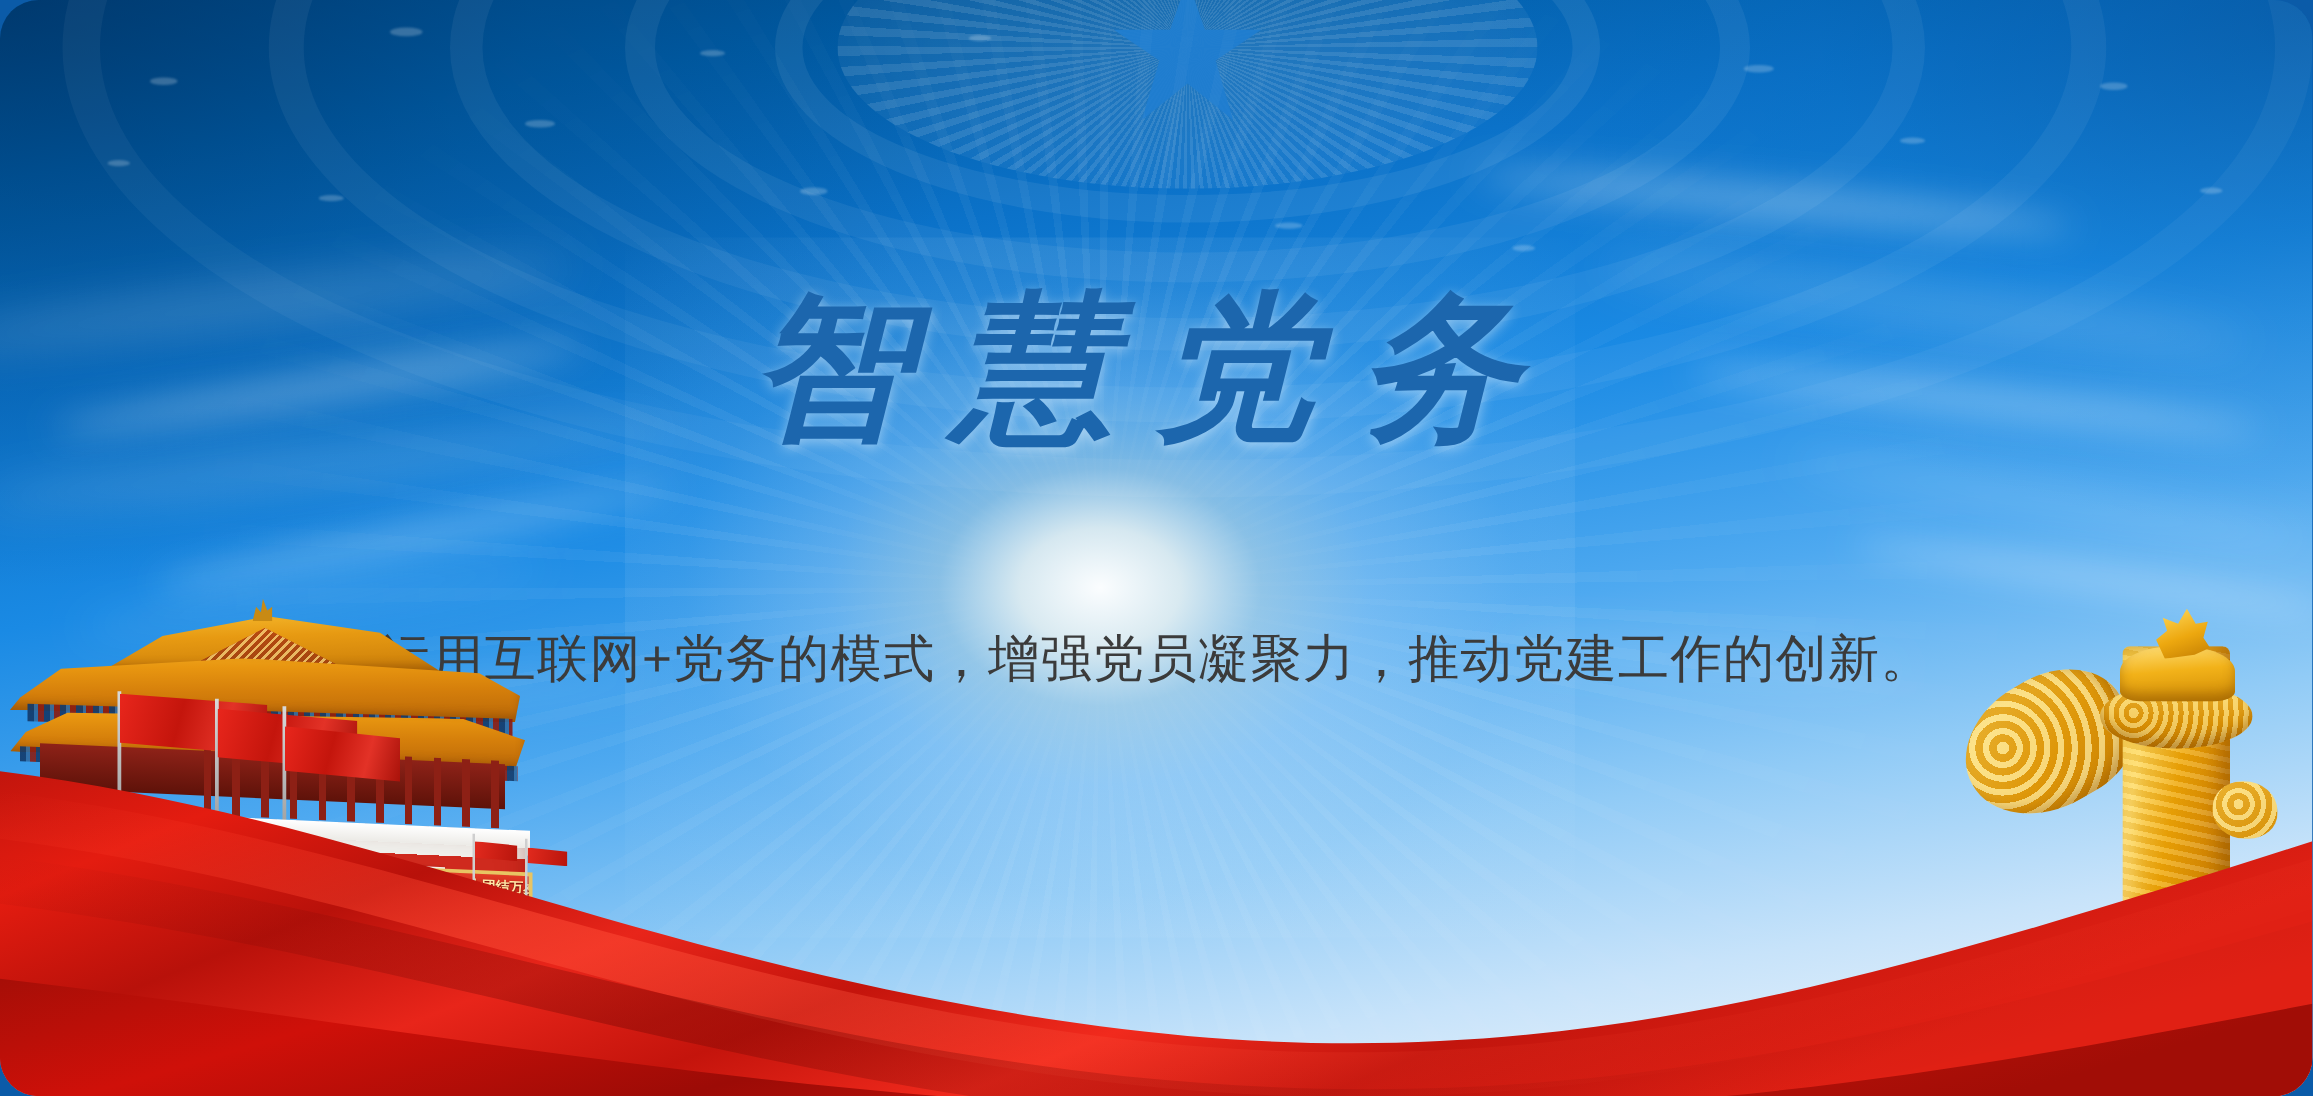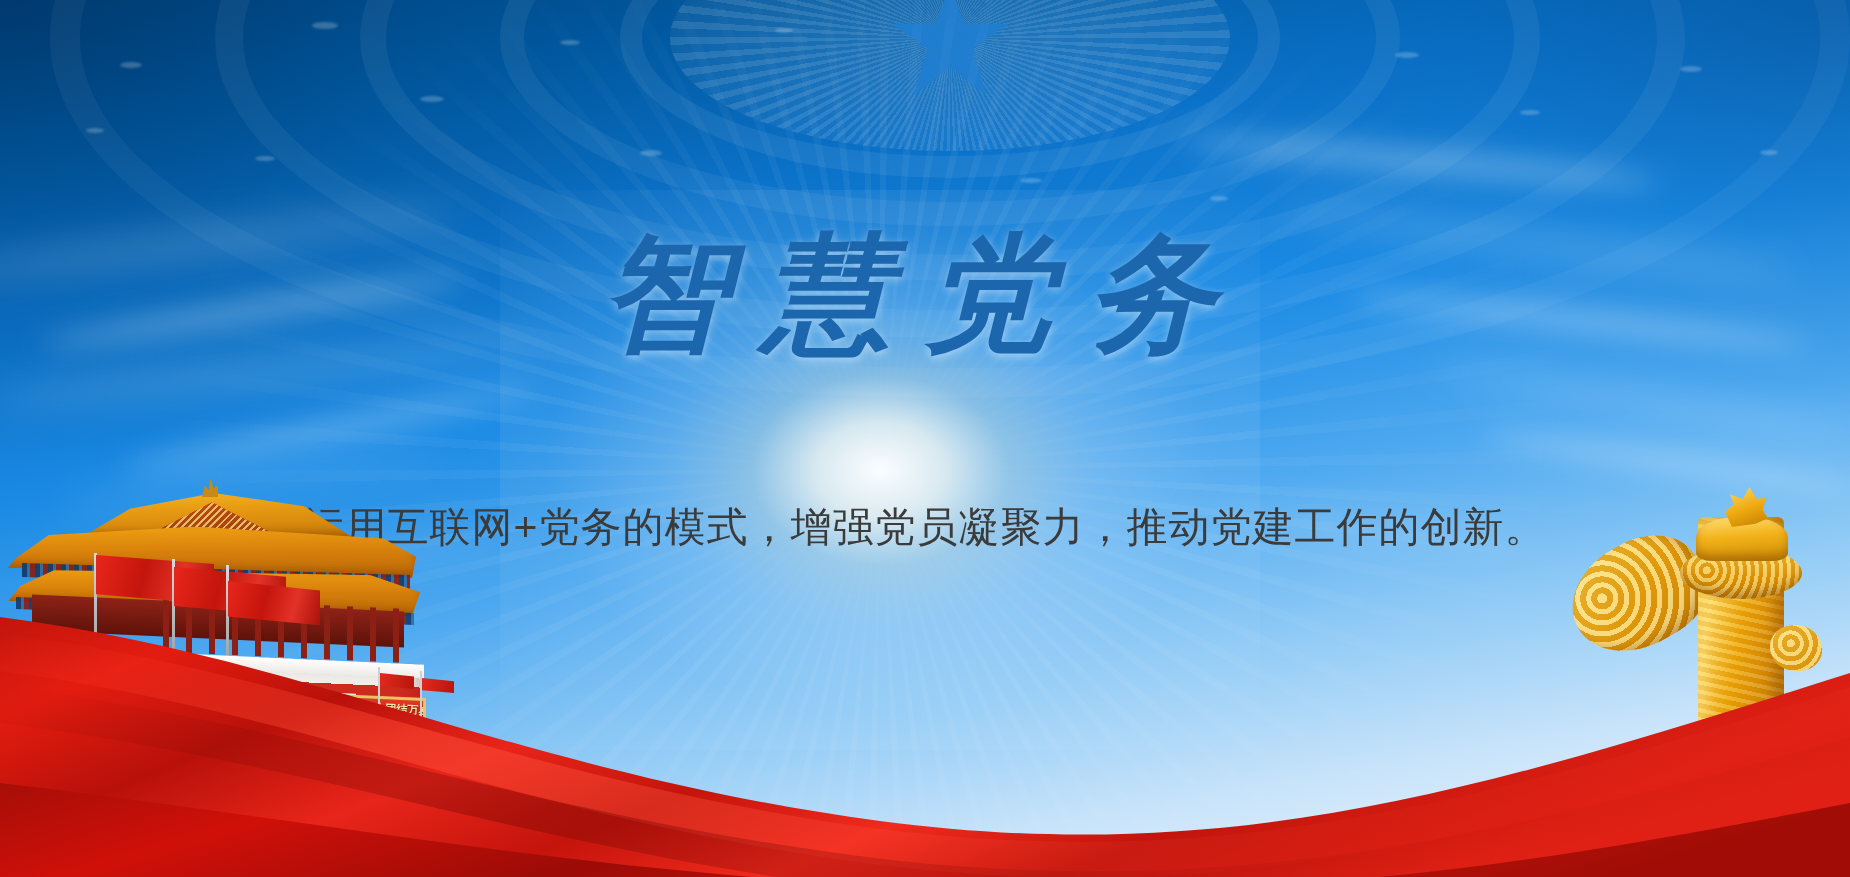--- a/index.html
+++ b/index.html
@@ -8,20 +8,21 @@
     width:1850px; height:877px;
     overflow:hidden;
     background:#0b5ba8;
     font-family:"Liberation Sans", "DejaVu Sans", sans-serif;
   }
 
   #banner {
     position:relative;
     width:1850px; height:877px;
     overflow:hidden;
+    border-radius:31px;
   }
 
   
   .sky {
     position:absolute; inset:0;
     background:
       linear-gradient(170deg,
         #00447f 0%,
         #005ba4 12%,
         #0b72c9 26%,

